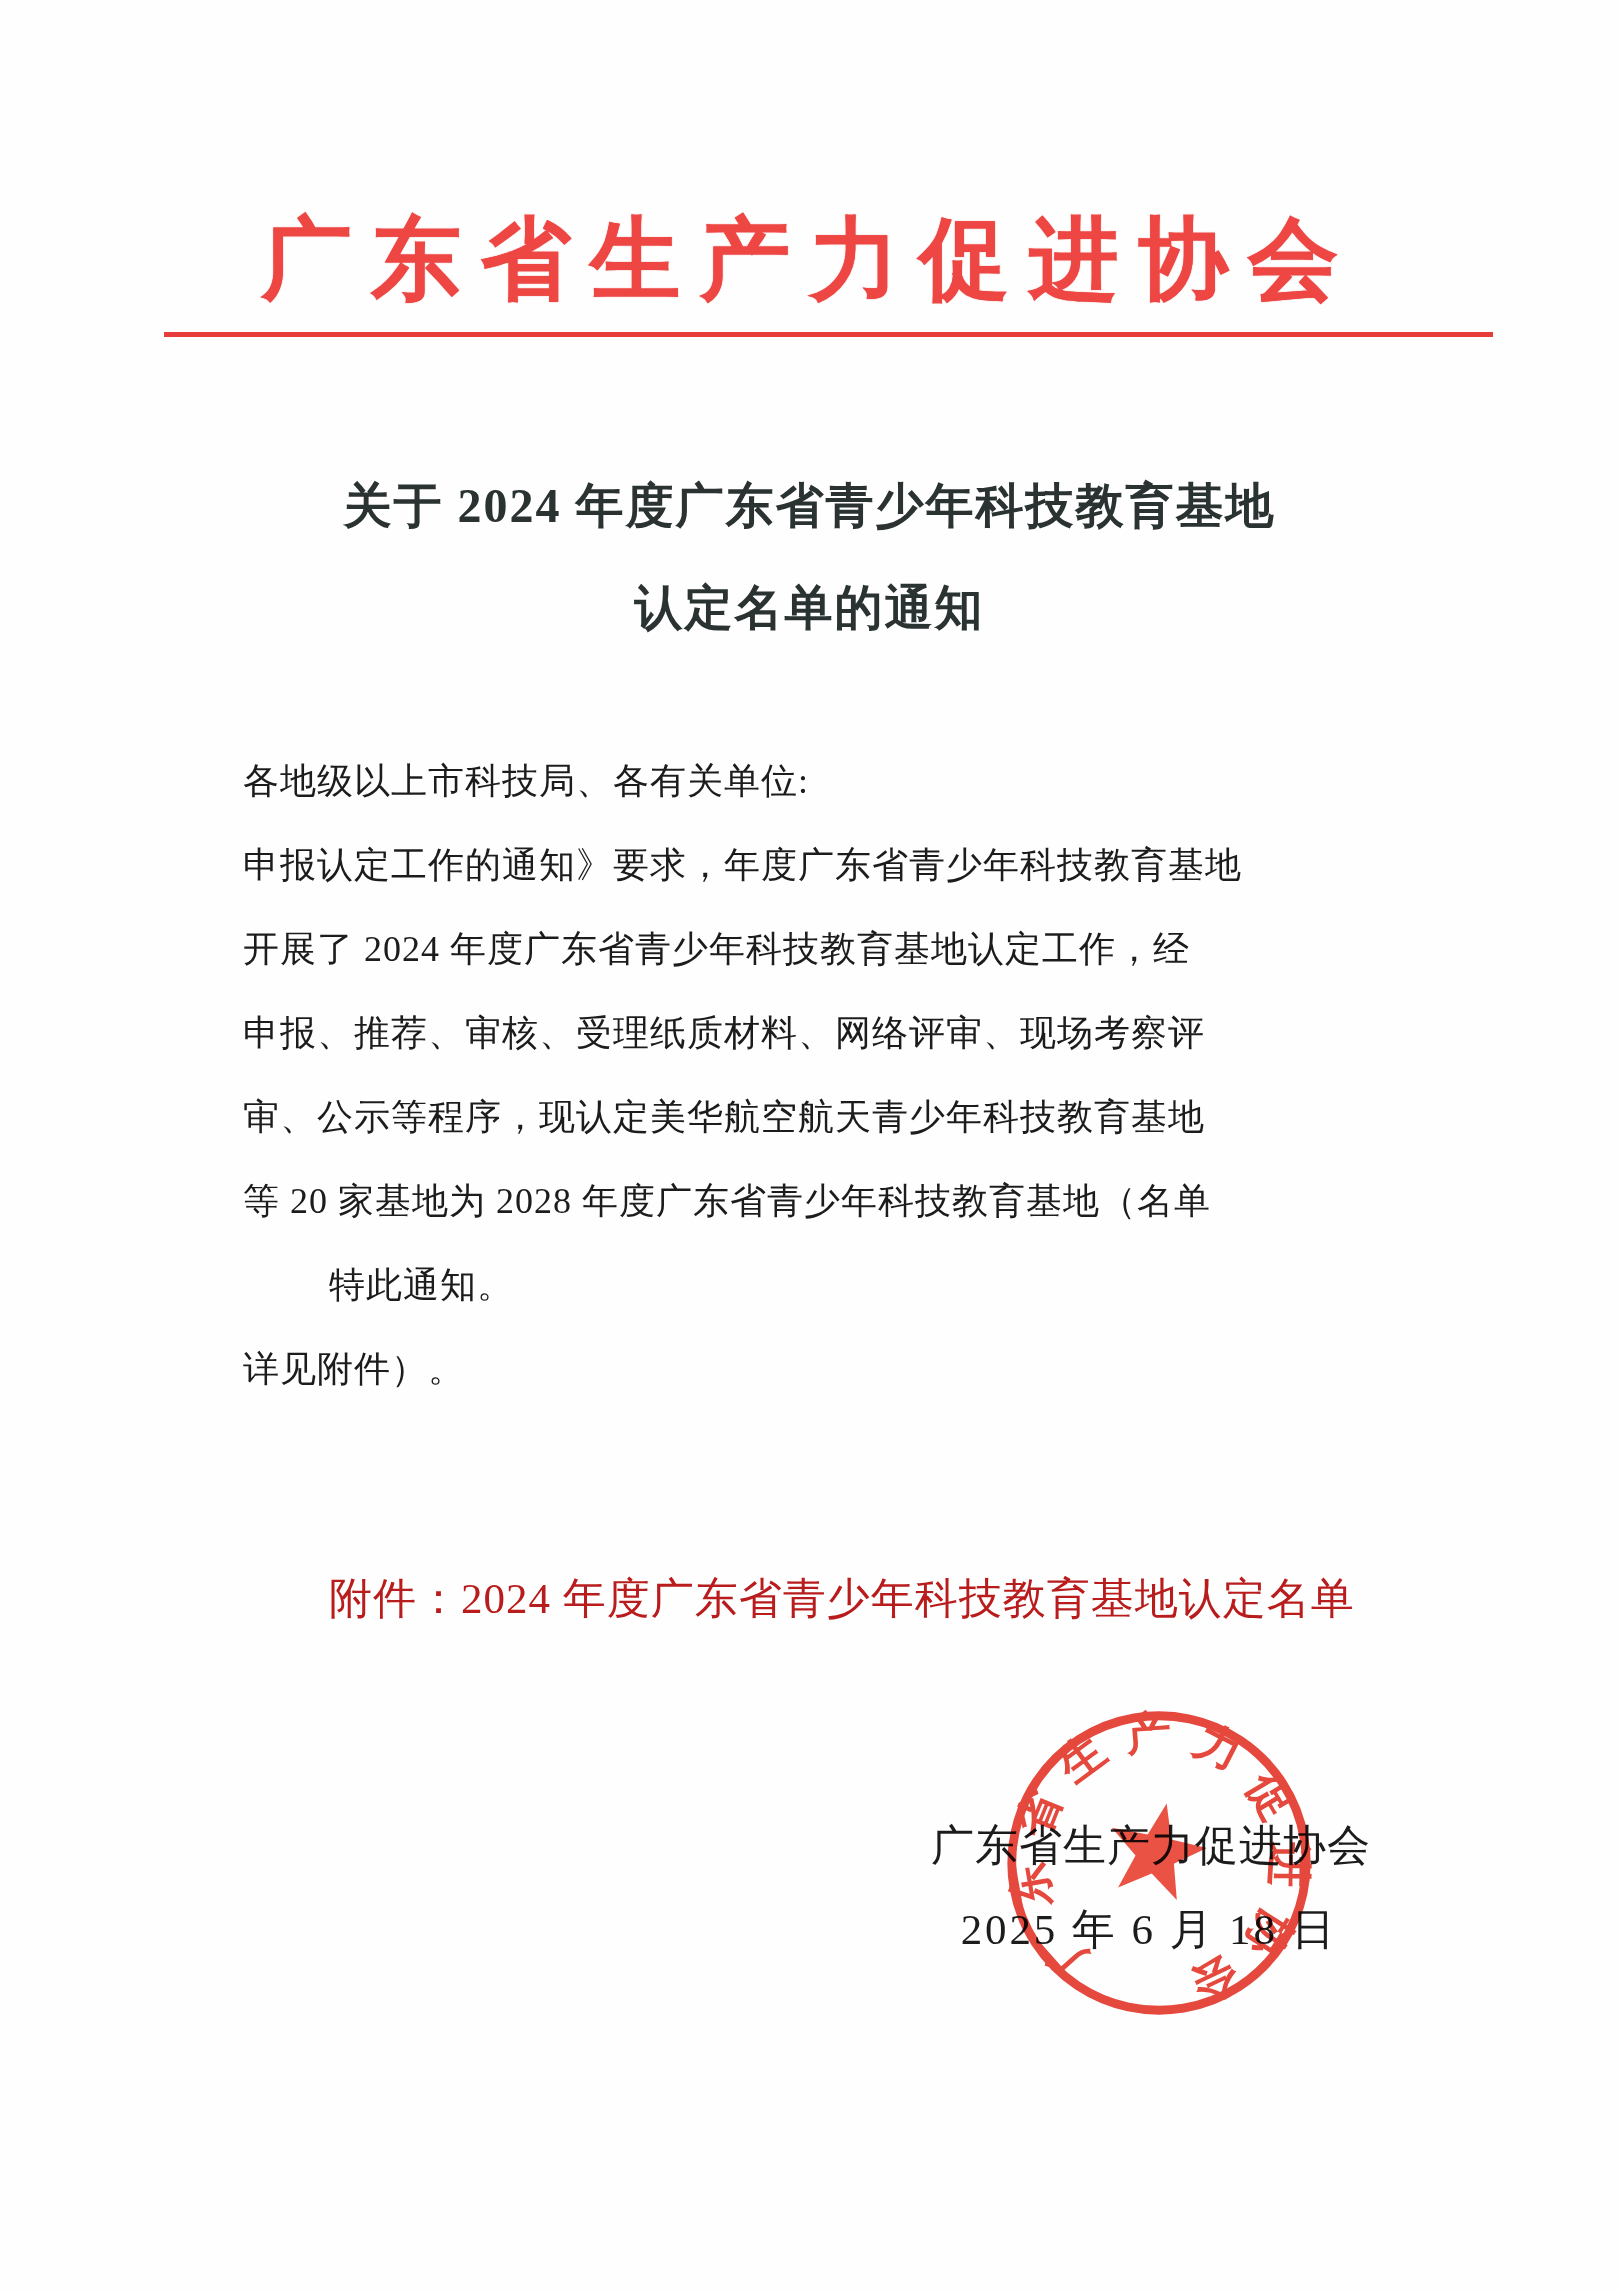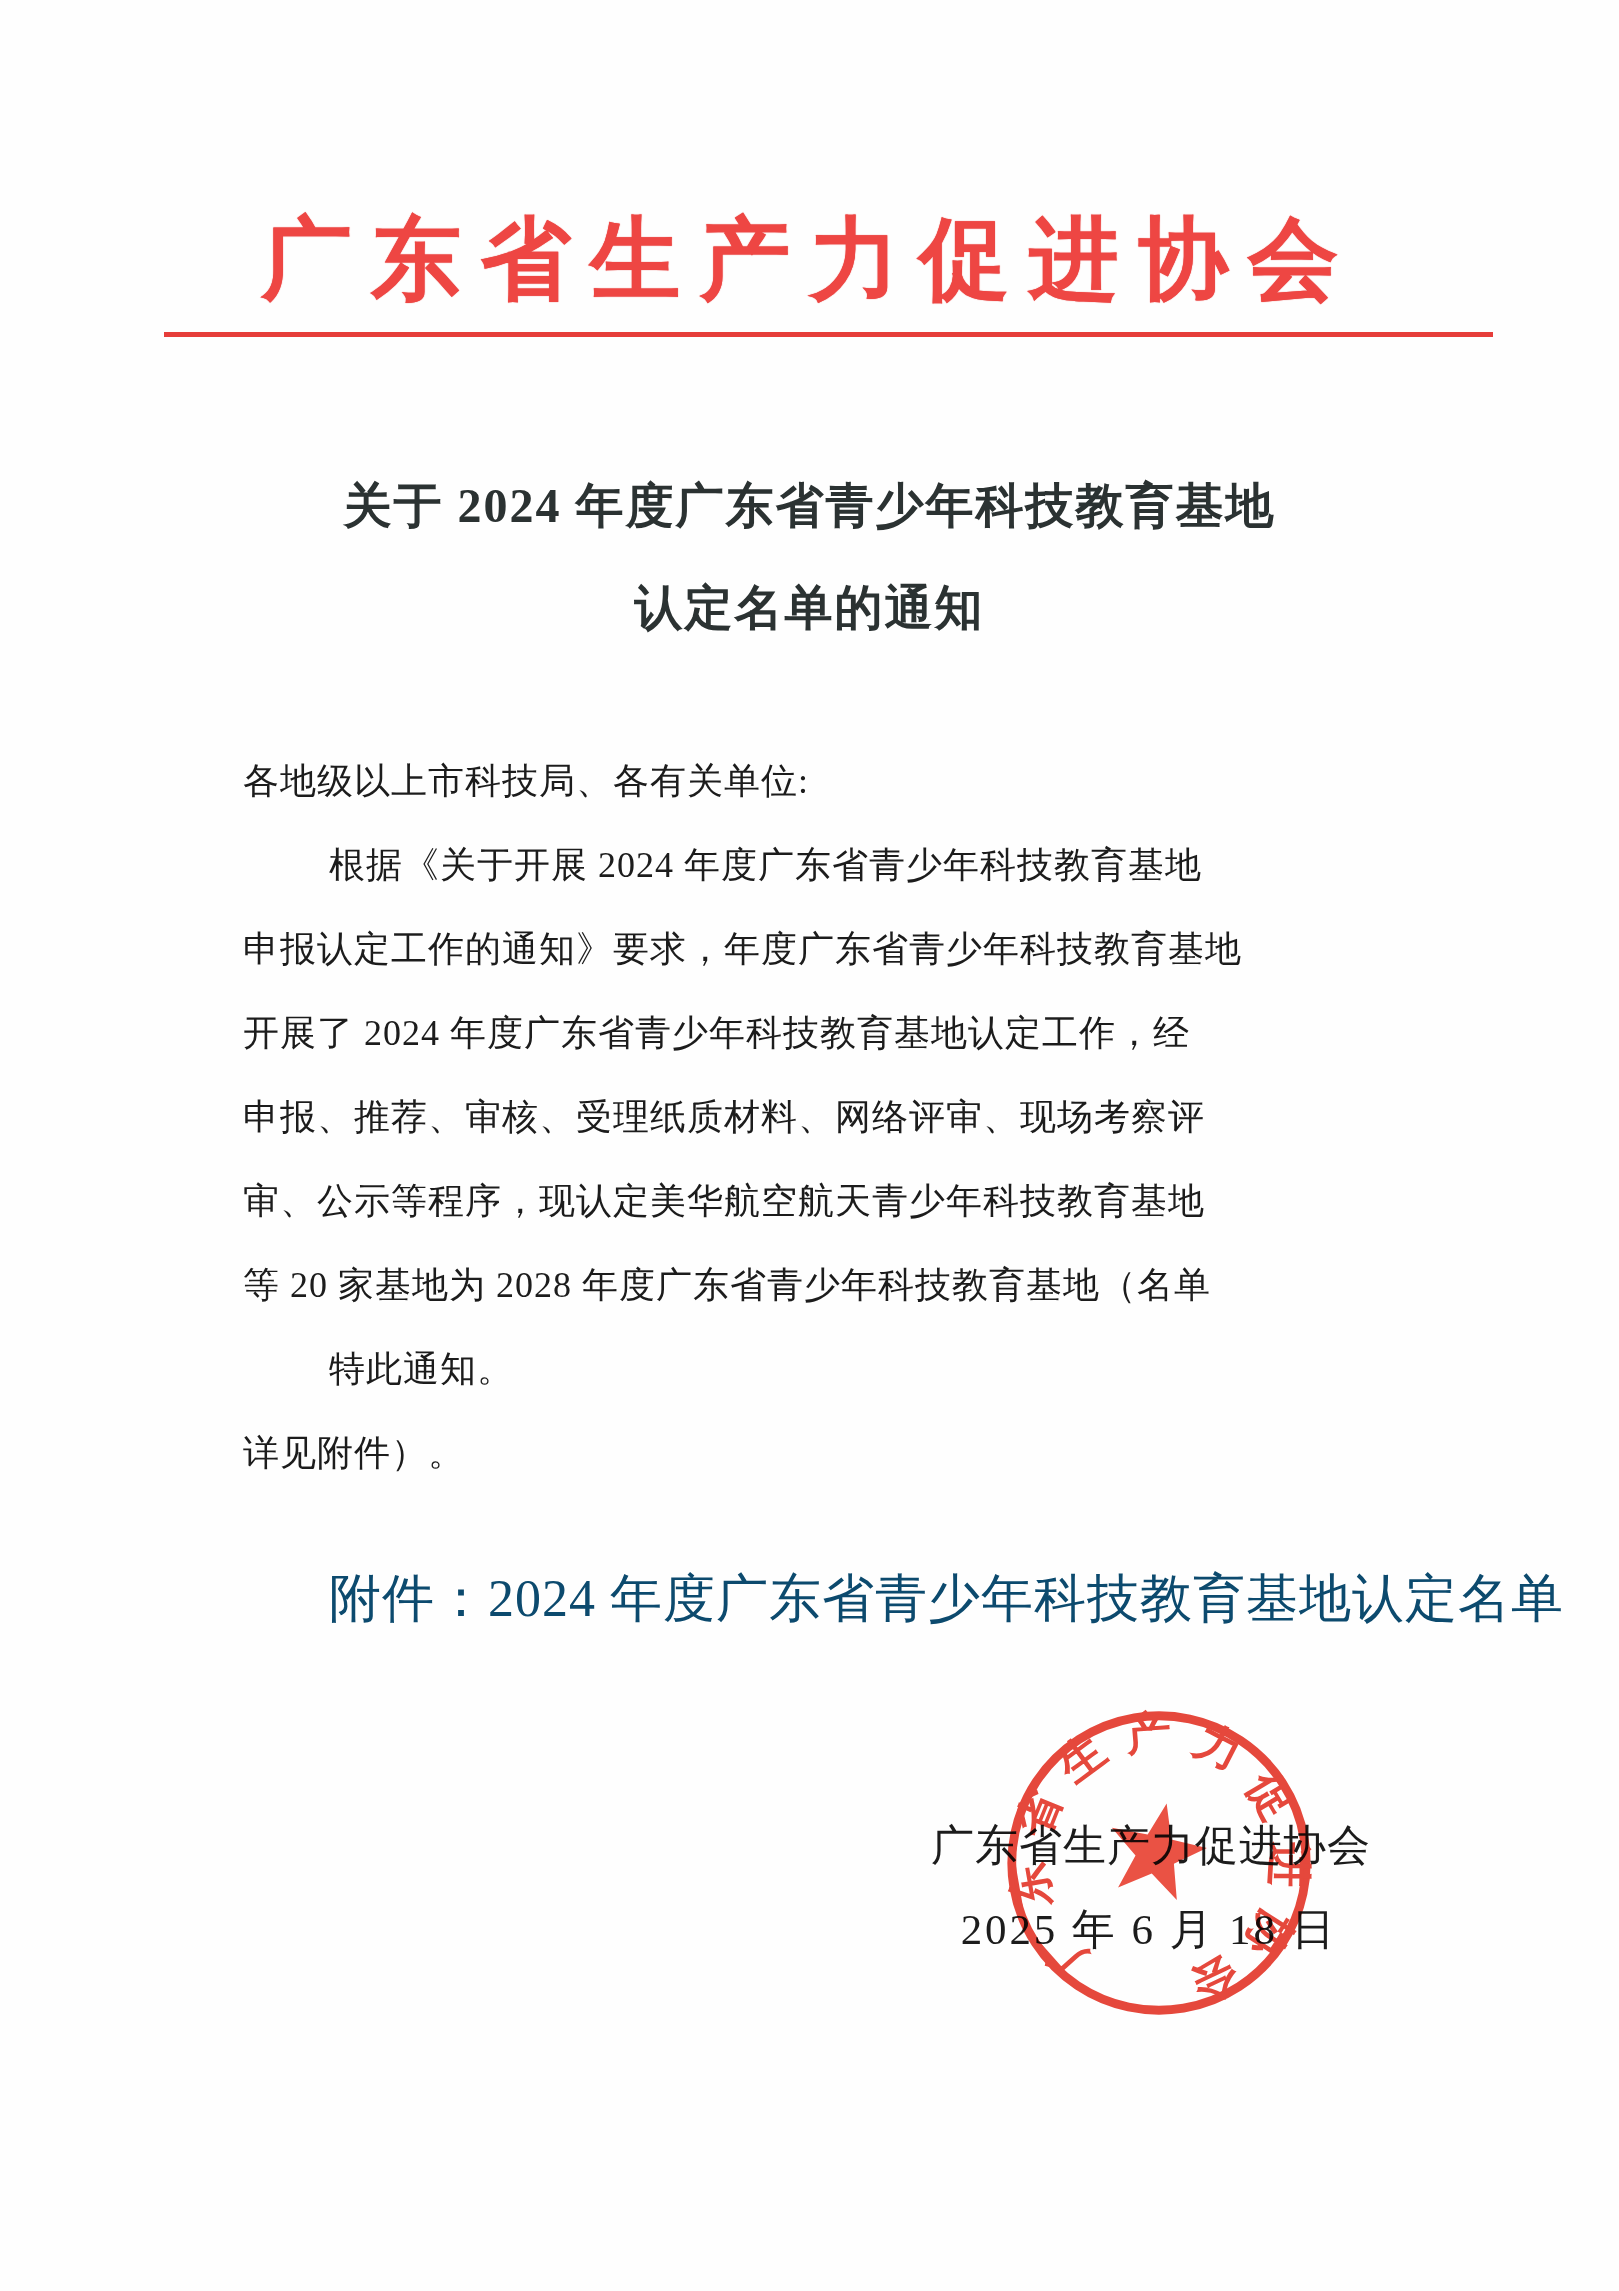--- a/index.html
+++ b/index.html
@@ -35,21 +35,21 @@
   }
   
   .body-block{
     position:absolute;left:243px;top:739px;width:1137px;
     color:#1c1c1c;font-size:36px;line-height:84px;
   }
   .body-line{white-space:nowrap;letter-spacing:1px;}
   .indent{padding-left:86px;}
   .attachment-line{
     position:absolute;left:243px;top:1557px;width:1137px;
-    color:#0c4a6e;font-size:52px;line-height:84px;
+    color:#b91c1c;font-size:43px;line-height:84px;
     padding-left:86px;white-space:nowrap;letter-spacing:1px;
   }
   
   .signature-block{
     position:absolute;left:931px;top:1804px;width:436px;
     color:#1c1c1c;font-size:43px;line-height:84px;
     text-align:center;
   }
   .signature-org{white-space:nowrap;letter-spacing:1px;}
   .signature-date{white-space:nowrap;letter-spacing:2.9px;}
@@ -68,21 +68,20 @@
   <div class="letterhead-org">广东省生产力促进协会</div>
   <div class="letterhead-rule"></div>
 
   <div class="doc-title">
     <div>关于 2024 年度广东省青少年科技教育基地</div>
     <div>认定名单的通知</div>
   </div>
 
   <div class="body-block">
     <div class="body-line">各地级以上市科技局、各有关单位:</div>
-    <div class="body-line indent">根据《关于开展 2024 年度广东省青少年科技教育基地</div>
     <div class="body-line">申报认定工作的通知》要求，年度广东省青少年科技教育基地</div>
     <div class="body-line">开展了 2024 年度广东省青少年科技教育基地认定工作，经</div>
     <div class="body-line">申报、推荐、审核、受理纸质材料、网络评审、现场考察评</div>
     <div class="body-line">审、公示等程序，现认定美华航空航天青少年科技教育基地</div>
     <div class="body-line">等 20 家基地为 2028 年度广东省青少年科技教育基地（名单</div>
     <div class="body-line indent">特此通知。</div>
     <div class="body-line">详见附件）。</div>
   </div>
 
   <div class="attachment-line">附件：2024 年度广东省青少年科技教育基地认定名单</div>

